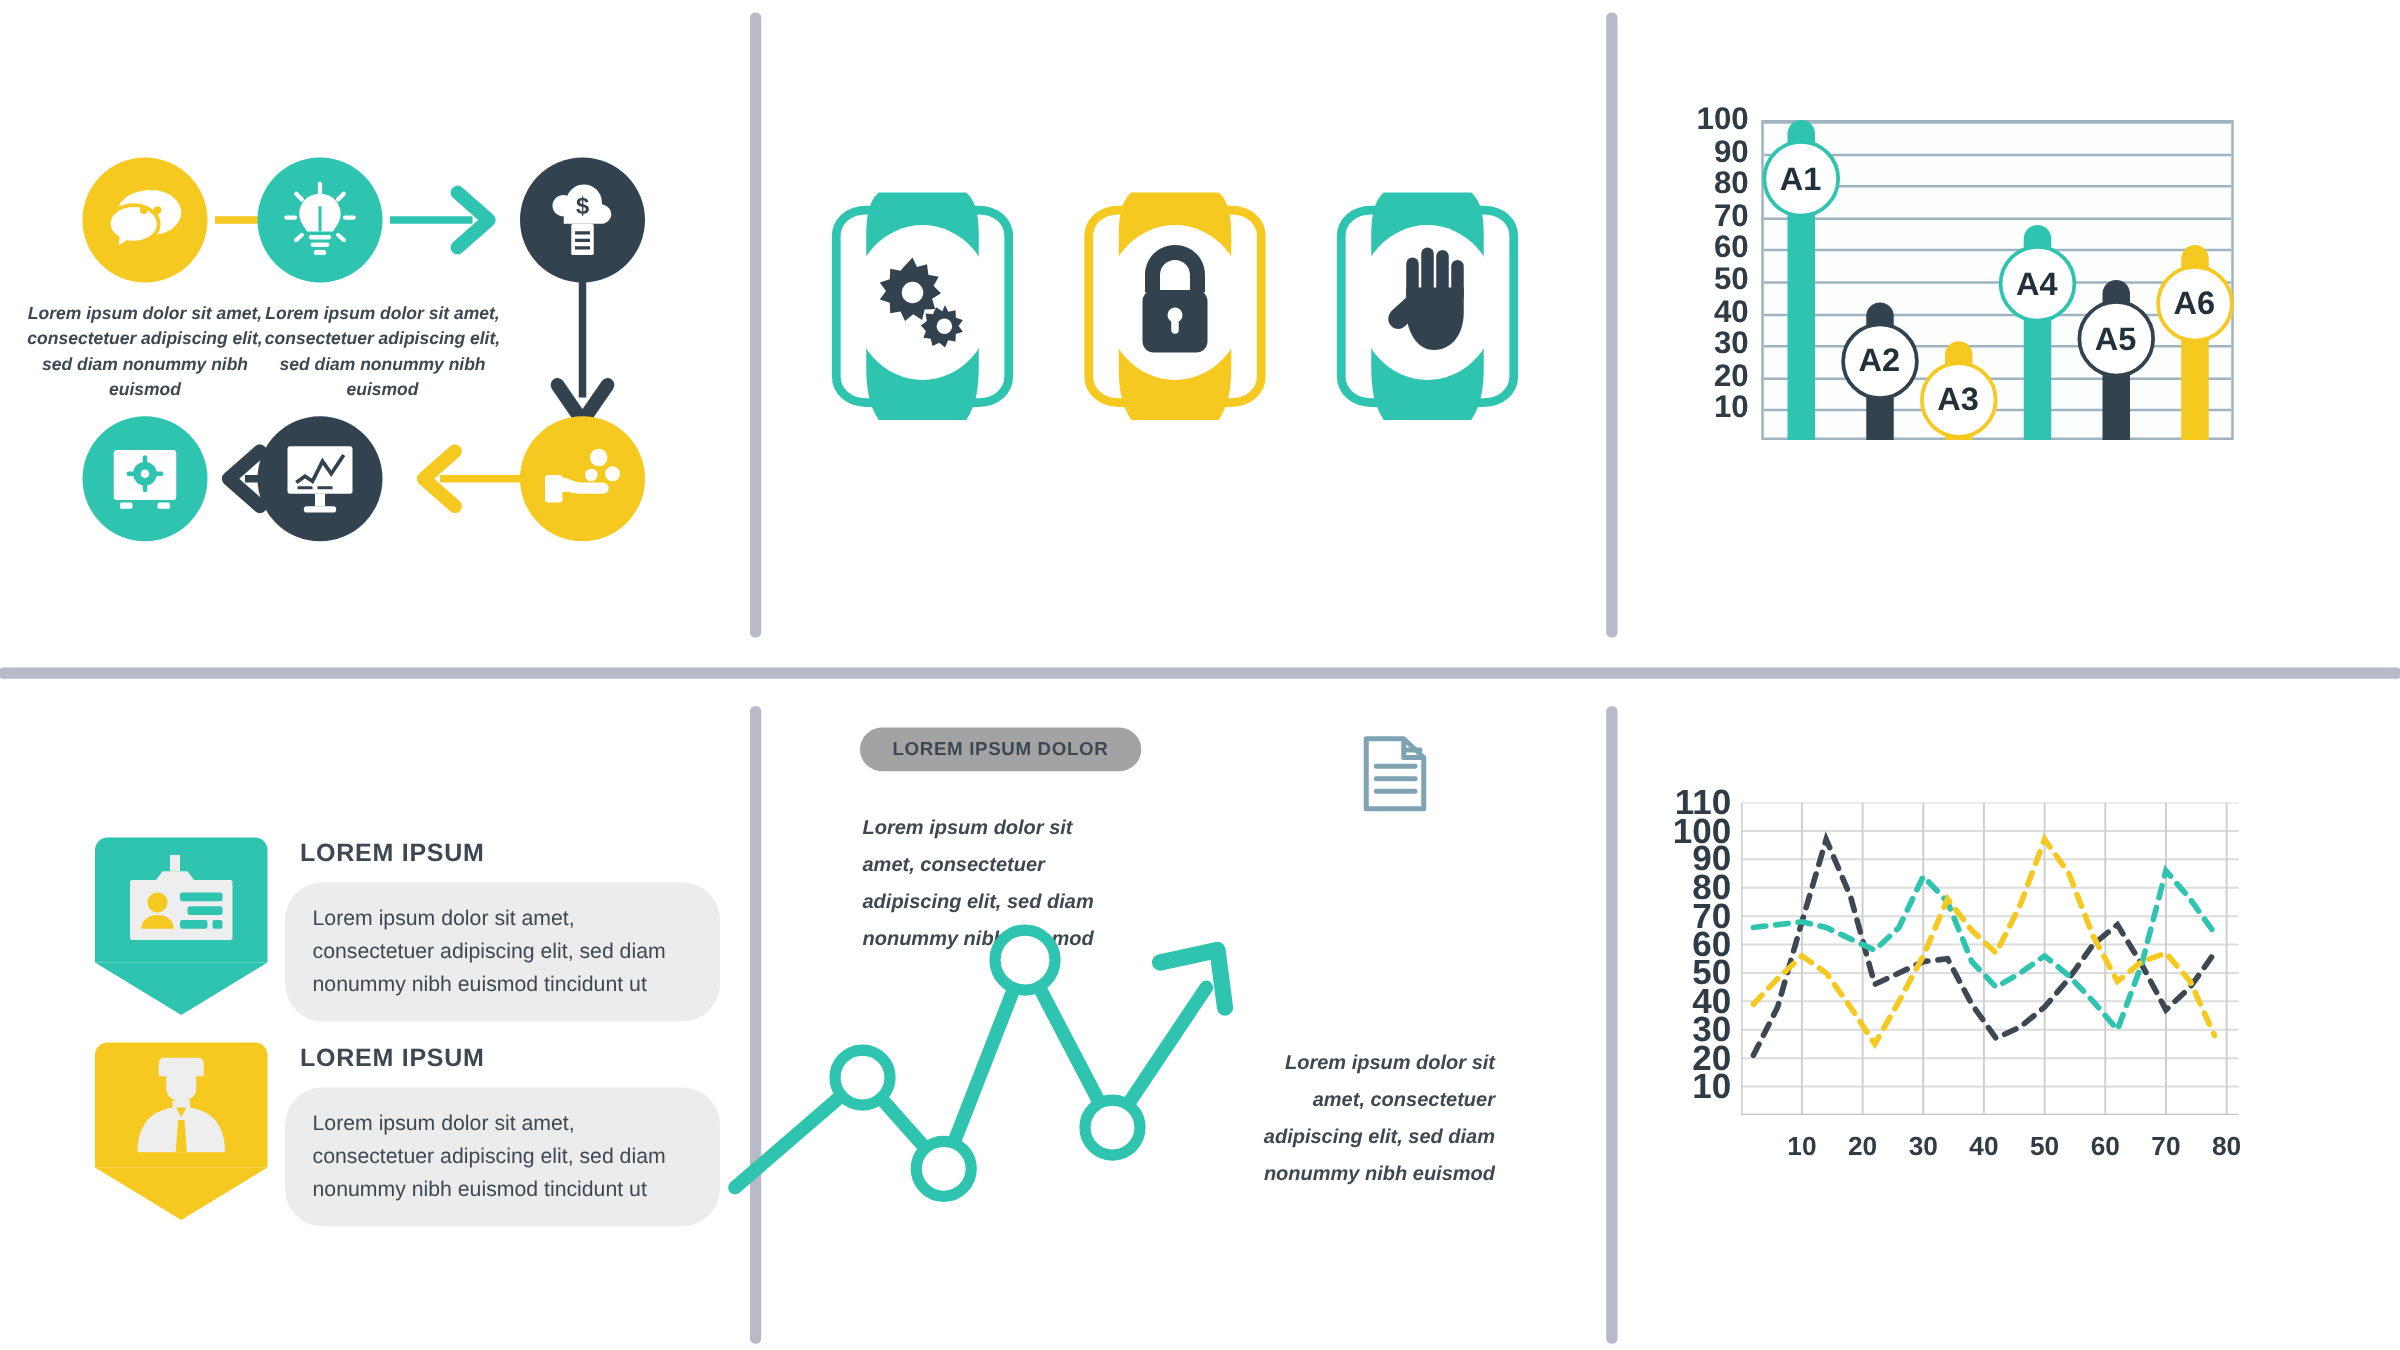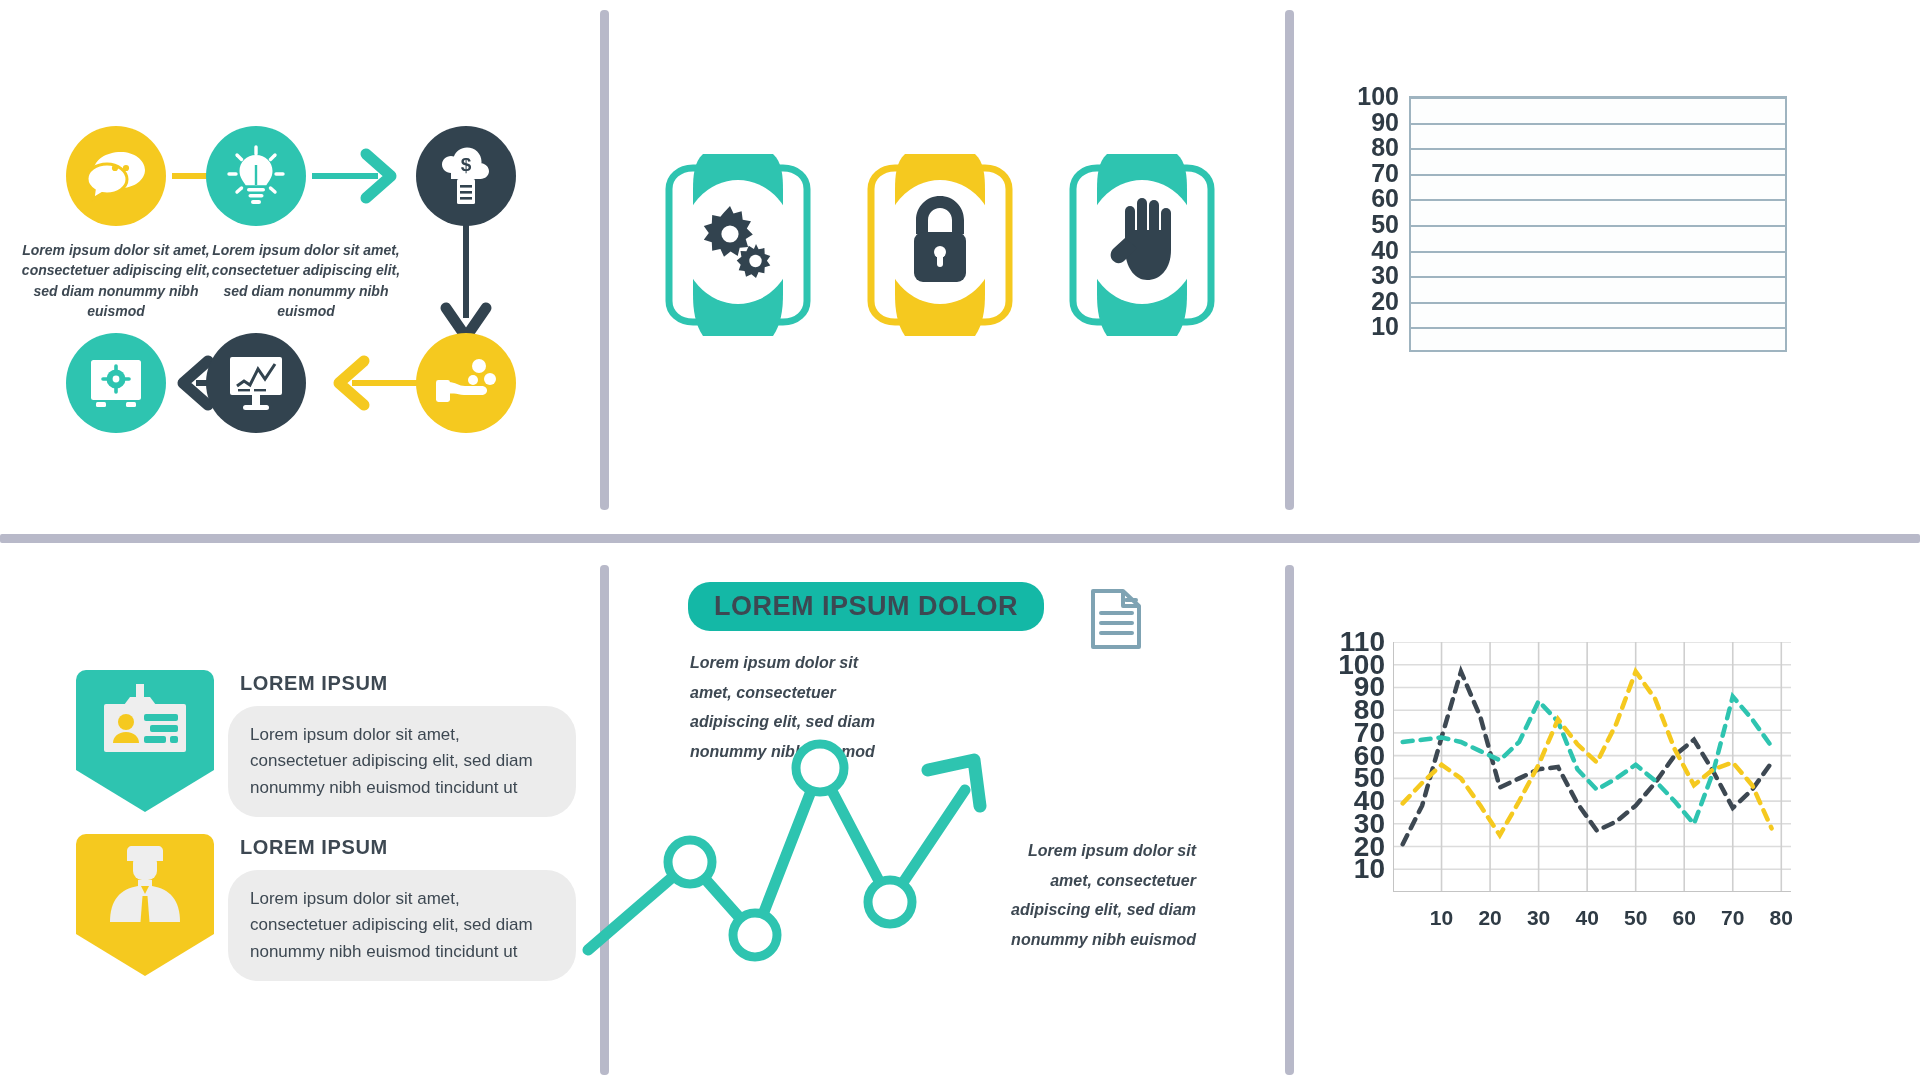--- a/index.html
+++ b/index.html
@@ -69,22 +69,22 @@
     letter-spacing: 0.6px; color: #3d4852;
   }
   .rb-pill {
     position: absolute; background: #ececec; border-radius: 30px;
     padding: 16px 26px 16px 22px;
     font-size: 17px; line-height: 1.55; color: #3d4852;
   }
 
   
   .lbl-pill {
-    position: absolute; background: #14b8a6; border-radius: 22px;
-    padding: 9px 26px; font-weight: bold; font-size: 27px;
+    position: absolute; background: #a3a3a3; border-radius: 22px;
+    padding: 9px 26px; font-weight: bold; font-size: 15px;
     letter-spacing: 0.5px; color: #3d4852;
   }
   .zz-text {
     position: absolute; font-style: italic; font-weight: bold;
     font-size: 16px; line-height: 1.85; color: #3d4852;
   }
 
   
   .lc-plot { position: absolute; background: #fff; }
   .lc-ylab {
@@ -276,20 +276,34 @@
         <div class="bc-grid" style="top: 178.2px;"></div>
         <div class="bc-grid" style="top: 152.6px;"></div>
         <div class="bc-grid" style="top: 127px;"></div>
         <div class="bc-grid" style="top: 101.4px;"></div>
         <div class="bc-grid" style="top: 75.8px;"></div>
         <div class="bc-grid" style="top: 50.2px;"></div>
         <div class="bc-grid" style="top: 24.6px;"></div>
         <div class="bc-grid" style="top: -1px;"></div>
       </div>
 
+    <div id="bc-bars" style="position:absolute; left:124px; top:96px; width:378px; height:256px;">
+        <div class="bc-bar" style="left: 20.5px; height: 256px; background: rgb(46, 196, 176);"></div>
+        <div class="bc-bubble" style="left: 0.5px; top: 16px; border-color: rgb(46, 196, 176);">A1</div>
+        <div class="bc-bar" style="left: 83.5px; height: 110.08px; background: rgb(50, 67, 79);"></div>
+        <div class="bc-bubble" style="left: 63.5px; top: 161.92px; border-color: rgb(50, 67, 79);">A2</div>
+        <div class="bc-bar" style="left: 146.5px; height: 79.36px; background: rgb(245, 201, 31);"></div>
+        <div class="bc-bubble" style="left: 126.5px; top: 192.64px; border-color: rgb(245, 201, 31);">A3</div>
+        <div class="bc-bar" style="left: 209.5px; height: 171.52px; background: rgb(46, 196, 176);"></div>
+        <div class="bc-bubble" style="left: 189.5px; top: 100.48px; border-color: rgb(46, 196, 176);">A4</div>
+        <div class="bc-bar" style="left: 272.5px; height: 128px; background: rgb(50, 67, 79);"></div>
+        <div class="bc-bubble" style="left: 252.5px; top: 144px; border-color: rgb(50, 67, 79);">A5</div>
+        <div class="bc-bar" style="left: 335.5px; height: 156.16px; background: rgb(245, 201, 31);"></div>
+        <div class="bc-bubble" style="left: 315.5px; top: 115.84px; border-color: rgb(245, 201, 31);">A6</div>
+      </div>
   </div>
 
   <div class="panel" style="left:0; top:560px; width:600px; height:520px;">
 
     <div class="ribbon" style="left:76px; top:110px;">
       <div class="ribbon-body" style="background:#2ec4b0; position:relative;">
         <svg width="90" height="70" viewBox="0 0 90 70" style="position:absolute;left:24px;top:14px;">
           <rect x="36" y="0" width="8" height="13" fill="#eeeeee"></rect>
           <path d="M30 13h20l6 8H24z" fill="#eeeeee"></path>
           <rect x="4" y="20" width="82" height="48" rx="2" fill="#eeeeee"></rect>

